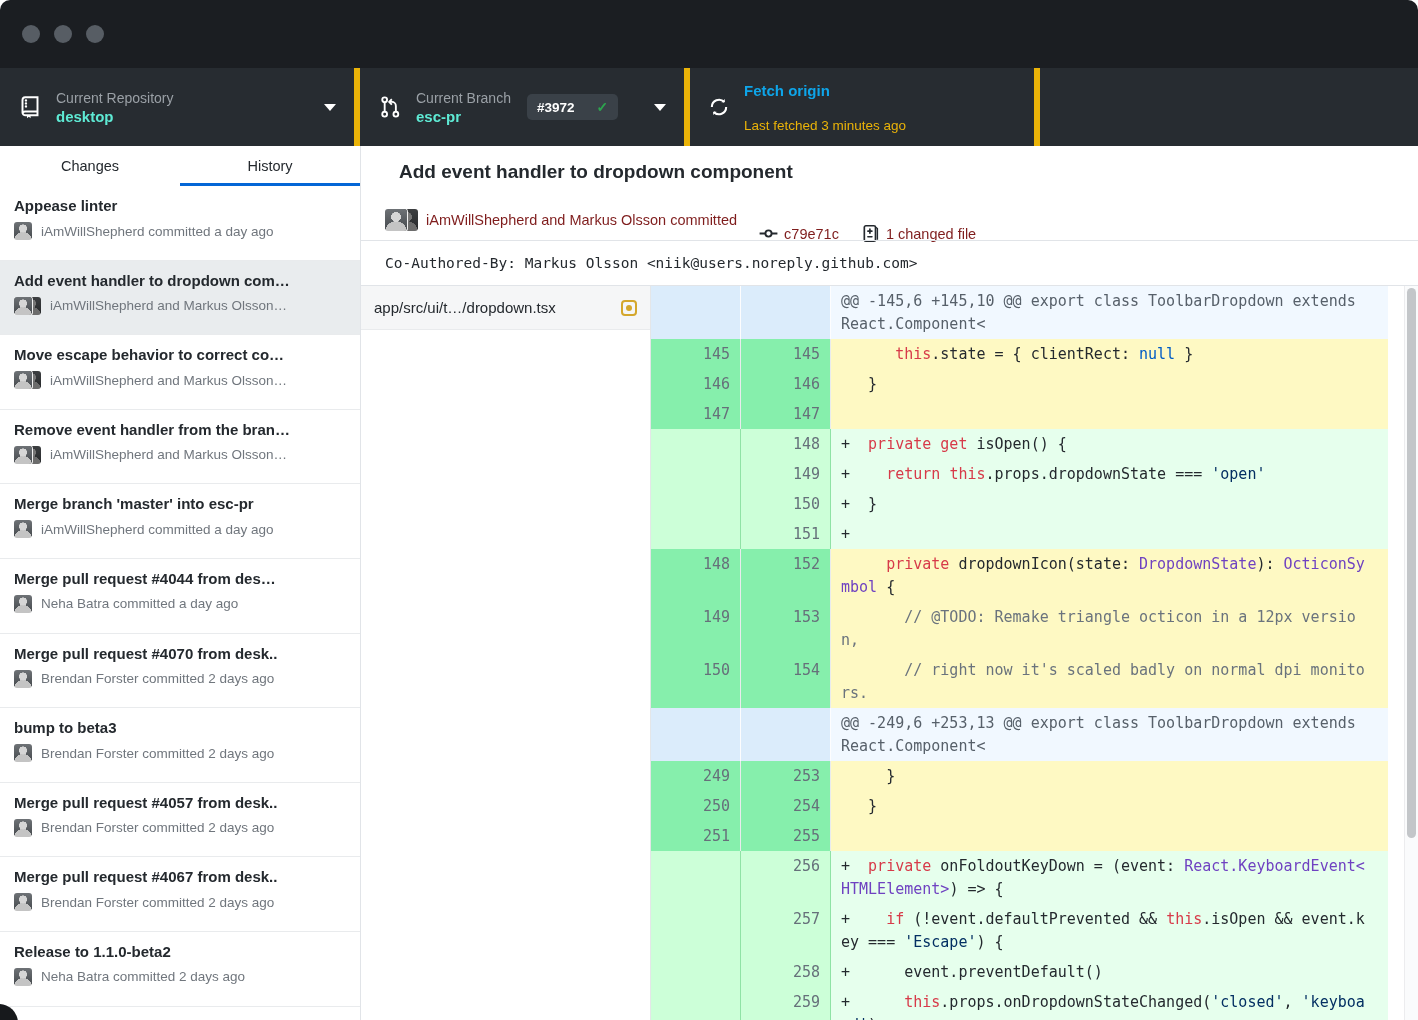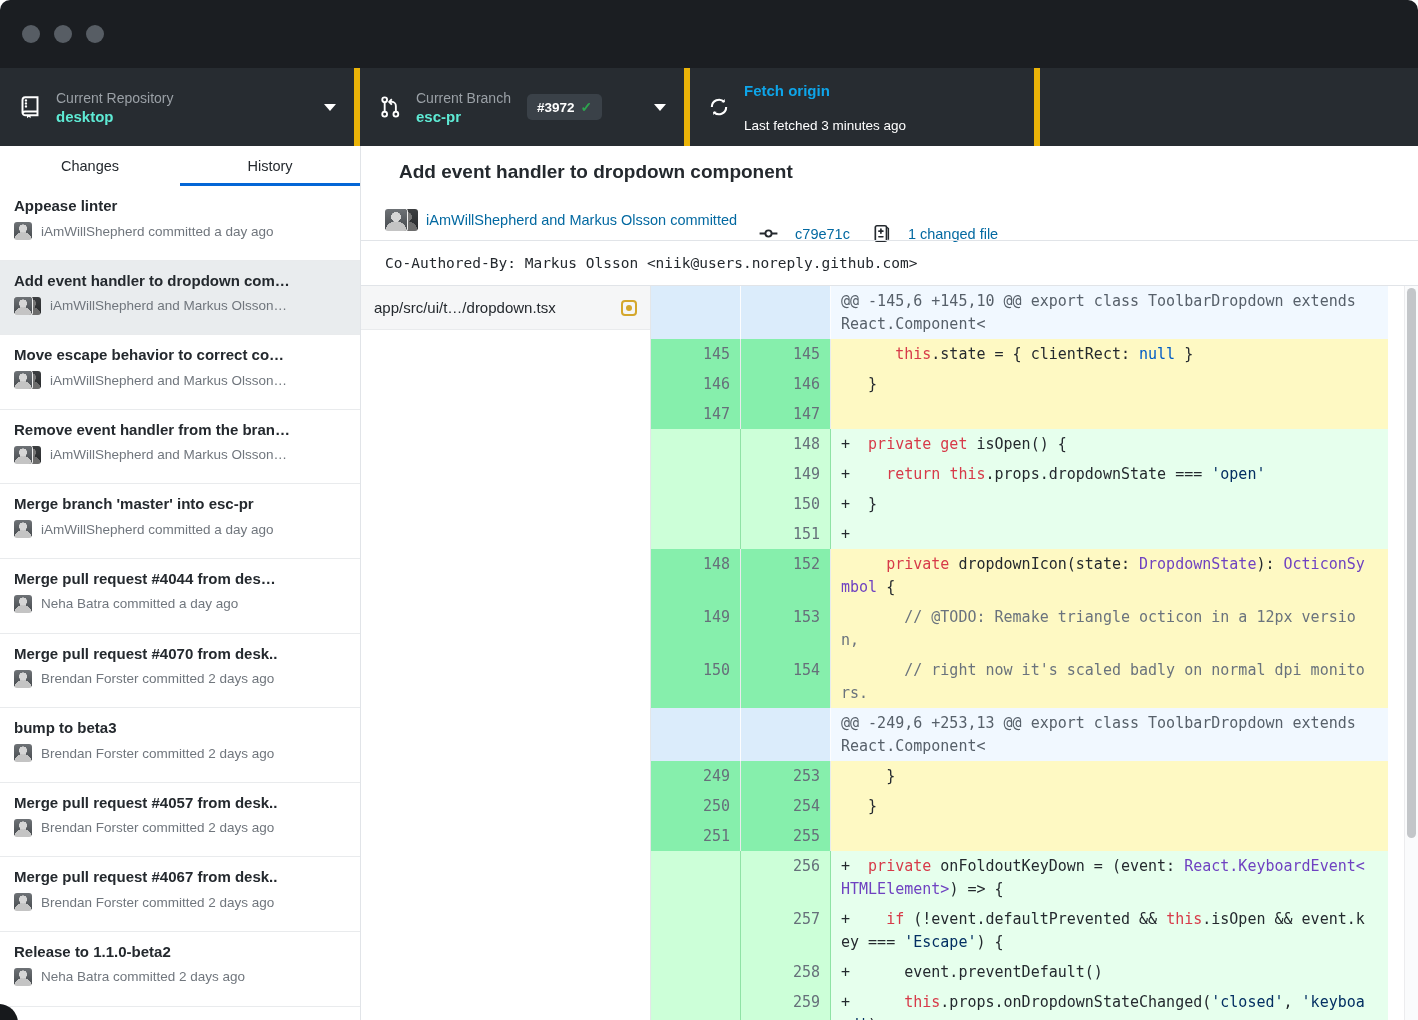--- a/index.html
+++ b/index.html
@@ -19,23 +19,23 @@
   .toolbar { height:78px; background:var(--toolbar,#272c31); display:flex; }
   .tb-section { display:flex; align-items:center; padding:0 18px; border-right:6px solid #eab308; position:relative; }
   .tb-repo { width:360px; }
   .tb-branch { width:330px; }
   .tb-fetch { width:350px; }
   .tb-icon { color:#fff; margin-right:14px; flex:none; display:flex; }
   .tb-text { min-width:0; }
   .tb-label { color:#9aa0a6; font-size:14px; }
   .tb-value { color:#5eead4; font-weight:700; font-size:15px; margin-top:2px; }
   .tb-title { color:#0ea5e9; font-weight:700; font-size:15px; }
-  .tb-sub { color:#ffffff; font-size:13.5px; margin-top:19px; }
+  .tb-sub { color:#eab308; font-size:13.5px; margin-top:19px; }
   .caret { margin-left:auto; width:0; height:0; border-left:6px solid transparent; border-right:6px solid transparent; border-top:7px solid #fff; flex:none; }
-  .pr-badge { margin-left:16px; margin-right:4px; background:#3a4148; border-radius:5px; padding:5px 10px; color:#fff; font-weight:700; font-size:13.5px; display:flex; align-items:center; gap:6px; flex:none; }
+  .pr-badge { margin-left:16px; margin-right:4px; background:#3a4148; border-radius:5px; padding:5px 10px; color:#fff; font-weight:700; font-size:13.5px; display:flex; align-items:center; gap:22px; flex:none; }
   .check { color:var(--check-green,#2da44e); font-weight:700; font-size:14px; }
 
   
   .content { display:flex; height:874px; }
 
   
   .sidebar { width:360px; flex:none; display:flex; flex-direction:column; position:relative; background:#fff; }
   .tabbar { height:40px; display:flex; flex:none; }
   .tab { flex:1; display:flex; align-items:center; justify-content:center; font-size:14.5px; color:#24292e; position:relative; cursor:pointer; background:#fff; border:none; font-family:inherit; }
   .tab.active::after { content:''; position:absolute; left:0; right:0; bottom:0; height:3px; background:var(--accent-blue,#0366d6); }
@@ -53,27 +53,27 @@
       radial-gradient(circle at 50% 105%, #c4c4c4 0 42%, rgba(0,0,0,0) 43%),
       linear-gradient(#6e7276,#44484c); }
   .avstack .av1 { position:absolute; left:0; top:0; z-index:2; box-shadow:0 0 0 1px rgba(255,255,255,.9); }
   .avstack .av2 { position:absolute; left:9px; top:0; z-index:1; filter:brightness(.55); }
   .corner-dot { position:absolute; left:-20px; top:858px; width:38px; height:38px; border-radius:50%; background:#17191c; z-index:4; }
 
   
   .main { flex:1; min-width:0; border-left:1px solid #e1e4e8; display:flex; flex-direction:column; }
   .commit-header { height:94px; padding:15px 24px 0 24px; }
   .ch-title { font-size:19px; font-weight:700; color:#24292e;margin-left:14px; }
-  .ch-meta { display:flex; align-items:center; margin-top:13px; font-size:14.5px; color:#0369a1; }
+  .ch-meta { display:flex; align-items:center; margin-top:13px; font-size:14.5px; color:#7f1d1d; }
   .ch-meta .avstack { height:22px; margin-right:10px; }
   .ch-meta .avstack.double { width:31px; }
   .ch-meta .avatar { width:22px; height:22px; }
   .ch-meta .avstack .av2 { left:11px; }
   .meta-icon { display:flex; color:#24292e; flex:none; }
-  .meta-gap { margin-left:22px; display:flex; align-items:center; gap:17px;margin-top:28px; }
+  .meta-gap { margin-left:22px; display:flex; align-items:center; gap:6px;margin-top:28px; }
   .coauthor-bar { border-top:1px solid #e1e4e8; border-bottom:1px solid #e1e4e8; padding:14px 24px; font-family:"DejaVu Sans Mono", monospace; font-size:14.5px; color:#24292e; }
 
   
   .diff-body { flex:1; min-height:0; display:flex; }
   .file-panel { width:290px; flex:none; border-right:1px solid #e4e6e8; background:#fff; }
   .file-row { height:44px; display:flex; align-items:center; padding:0 13px; background:#f5f6f7; border-bottom:1px solid #e9ebed; font-size:15px; color:#24292e; cursor:pointer; }
   .file-path { flex:1; white-space:nowrap; overflow:hidden; }
   .mod-icon { flex:none; width:16px; height:16px; border:2px solid var(--modified-yellow,#d4a72c); border-radius:4px; position:relative; margin-left:8px; }
   .mod-icon::after { content:''; position:absolute; left:50%; top:50%; width:6px; height:6px; margin:-3px 0 0 -3px; border-radius:50%; background:var(--modified-yellow,#d4a72c); }
 

